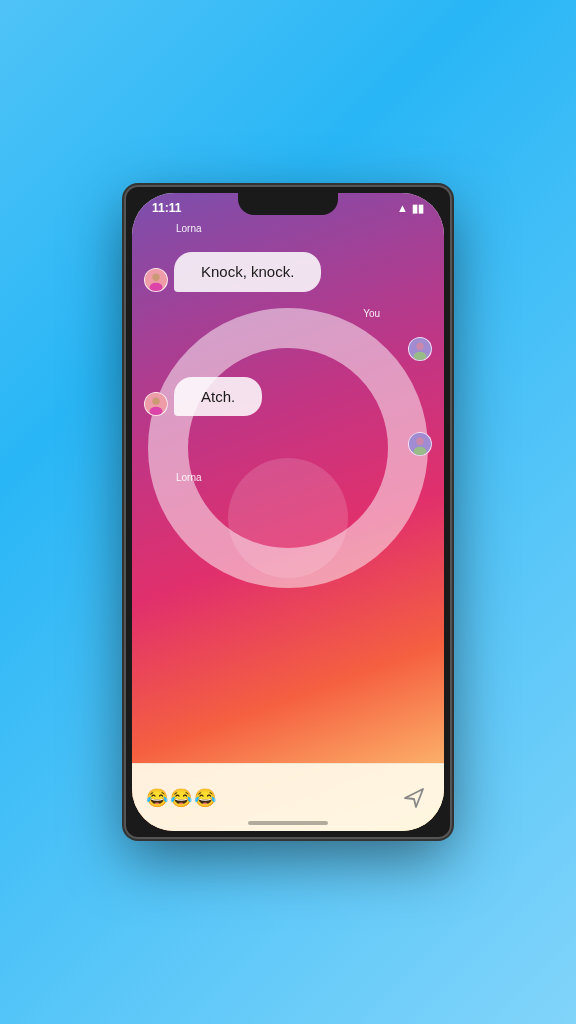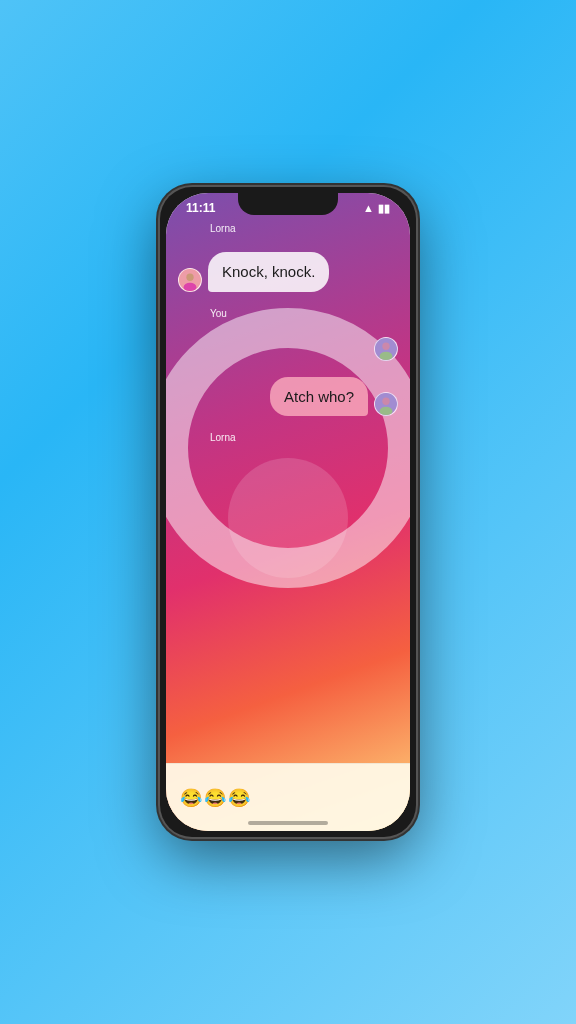--- a/index.html
+++ b/index.html
@@ -9,24 +9,24 @@
       height: 1024px;
       background: linear-gradient(135deg, #4fc3f7 0%, #29b6f6 30%, #81d4fa 100%);
       display: flex;
       align-items: center;
       justify-content: center;
       font-family: -apple-system, BlinkMacSystemFont, 'Helvetica Neue', sans-serif;
       overflow: hidden;
     }
 
     .phone-frame {
-      width: 256px;
+      width: 324px;
       height: 650px;
       background: #1a1a1a;
-      border-radius: 32px;
+      border-radius: 12px;
       box-shadow:
         0 0 0 2px #555,
         0 0 0 4px #333,
         0 20px 60px rgba(0,0,0,0.5);
       position: relative;
       overflow: hidden;
     }
 
     
     .phone-frame::before {
@@ -138,21 +138,21 @@
     .msg-row.received {
       flex-direction: row;
     }
 
     .msg-row.sent {
       flex-direction: row-reverse;
     }
 
     .bubble {
       max-width: 180px;
-      padding: 10px 14px;
+      padding: 10px 27px;
       border-radius: 18px;
       font-size: 15px;
       font-weight: 400;
       line-height: 1.3;
       color: #1a1a1a;
     }
 
     .bubble.received {
       background: rgba(255,255,255,0.85);
       border-bottom-left-radius: 4px;
@@ -294,41 +294,50 @@
         <div class="lorna-avatar">
           <svg width="24" height="24" viewBox="0 0 24 24">
             <circle cx="12" cy="12" r="12" fill="#ee9ca7"></circle>
             <circle cx="12" cy="9" r="4" fill="#c97"></circle>
             <ellipse cx="12" cy="20" rx="7" ry="5" fill="#d4a"></ellipse>
           </svg>
         </div>
         <div class="bubble received">Knock, knock.</div>
       </div>
 
-      <div style="text-align:left; margin-right:52px;" class="sender-label">You</div>
+      <div style="text-align:right; margin-right:52px;" class="sender-label">You</div>
       <div class="msg-row sent">
         <div class="self-avatar">
           <svg width="24" height="24" viewBox="0 0 24 24">
             <circle cx="12" cy="12" r="12" fill="#a18cd1"></circle>
             <circle cx="12" cy="9" r="4" fill="#c8a"></circle>
             <ellipse cx="12" cy="20" rx="7" ry="5" fill="#9b8"></ellipse>
           </svg>
         </div>
       </div>
 
+      <div class="msg-row received">
+        <div class="lorna-avatar">
+          <svg width="24" height="24" viewBox="0 0 24 24">
+            <circle cx="12" cy="12" r="12" fill="#ee9ca7"></circle>
+            <circle cx="12" cy="9" r="4" fill="#c97"></circle>
+            <ellipse cx="12" cy="20" rx="7" ry="5" fill="#d4a"></ellipse>
+          </svg>
+        </div>
+        <div class="bubble received">Atch.</div>
+      </div>
 
       <div class="msg-row sent">
         <div class="self-avatar">
           <svg width="24" height="24" viewBox="0 0 24 24">
             <circle cx="12" cy="12" r="12" fill="#a18cd1"></circle>
             <circle cx="12" cy="9" r="4" fill="#c8a"></circle>
             <ellipse cx="12" cy="20" rx="7" ry="5" fill="#9b8"></ellipse>
           </svg>
         </div>
-        <div class="bubble sent">Atch who?</div>
       </div>
 
       <div class="sender-label">Lorna</div>
 
     </div>
 
     <div class="input-bar">
       <input class="input-field" type="text" value="😂😂😂" readonly="" style="">
       <div class="send-btn">
         <svg width="22" height="22" viewBox="0 0 22 22">

